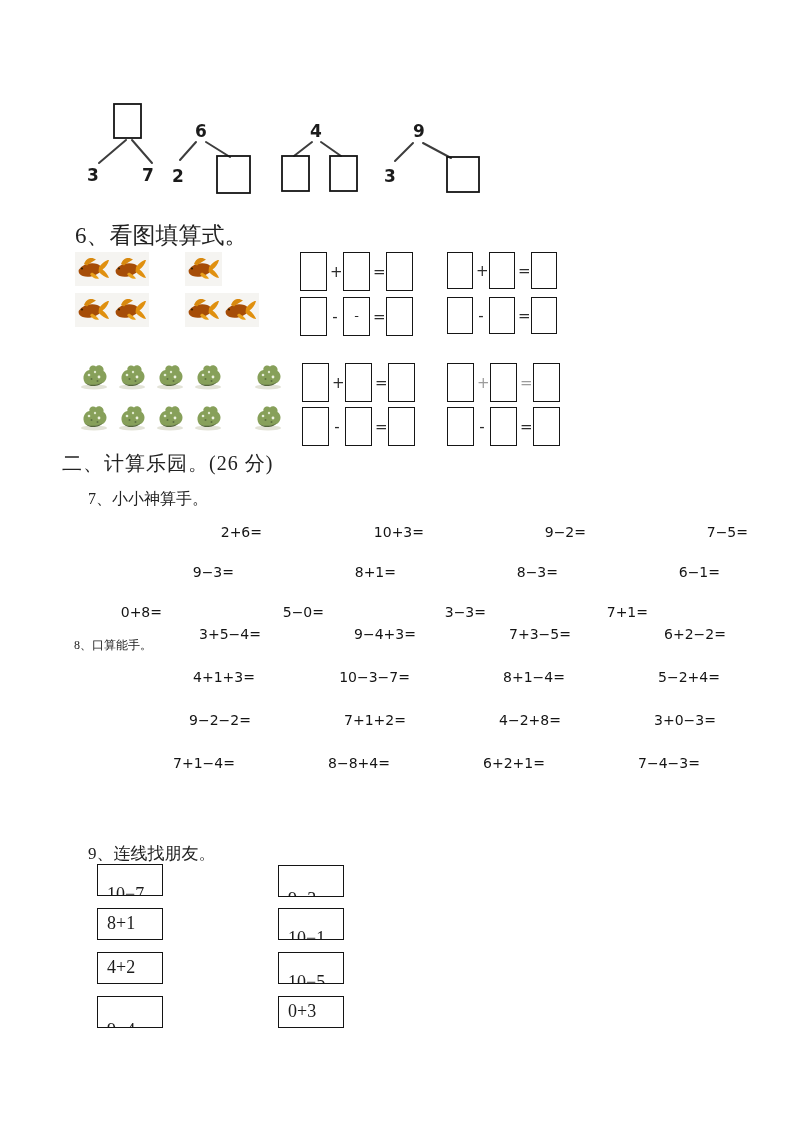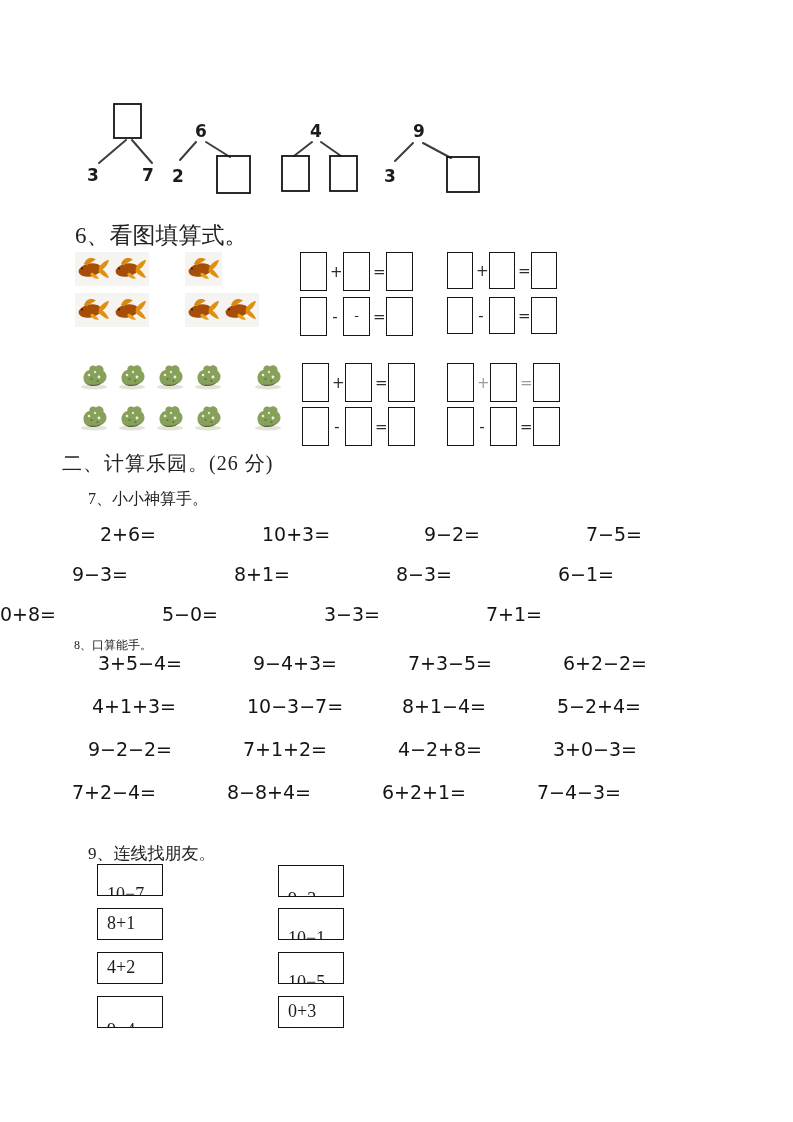--- a/index.html
+++ b/index.html
@@ -29,21 +29,21 @@
   .eq.small .ebox { width:26px; height:37px; }
   .eq .op { font-family:"DejaVu Sans", sans-serif; font-size:15px; color:#2c2c2c; width:10px; text-align:center; }
   .eq.faint .op { color:#9c9c9c; }
   .midmark { position:absolute; left:50%; top:50%; transform:translate(-50%,-58%); font-family:"DejaVu Sans", sans-serif; font-size:13px; color:#2c2c2c; }
 
   
   .math-grid { position:absolute; left:0; width:793px; }
   .mrow { white-space:nowrap; }
   .s7 .mrow { height:40px; }
   .s8 .mrow { height:43px; }
-  .mcell { display:inline-block; font-family:"DejaVu Sans", sans-serif; font-size:19px; color:#141414; }
+  .mcell { display:inline-block; font-family:"DejaVu Sans", sans-serif; font-size:14px; color:#141414;text-align:right; }
   .s7 .mcell { width:162px; }
   .s8 .mcell { width:155px; }
   .s7 .r1 { padding-left:100px; } .s7 .r2 { padding-left:72px; } .s7 .r3 { }
   .s8 .r1 { padding-left:98px; } .s8 .r2 { padding-left:92px; }
   .s8 .r3 { padding-left:88px; } .s8 .r4 { padding-left:72px; }
 
   
   .mbox { position:absolute; width:66px; height:32px; border:1.6px solid #141414; background:#fff; overflow:hidden; }
   .mlabel { position:absolute; left:9px; font-family:"Liberation Serif", serif; font-size:18px; color:#1b1b1b; line-height:21px; white-space:nowrap; }
   .clip-none { top:50%; transform:translateY(-52%); }
@@ -331,32 +331,32 @@
     </div>
     <div class="mrow r2">
       <span class="mcell">9−3=</span><span class="mcell">8+1=</span><span class="mcell">8−3=</span><span class="mcell">6−1=</span>
     </div>
     <div class="mrow r3">
       <span class="mcell">0+8=</span><span class="mcell">5−0=</span><span class="mcell">3−3=</span><span class="mcell">7+1=</span>
     </div>
   </div>
 
   <div class="cn-title t-s8">8、口算能手。</div>
-  <div class="math-grid s8" style="top:652px;">
+  <div class="math-grid s8" style="top:625px;padding-left:8px;">
     <div class="mrow r1">
       <span class="mcell">3+5−4=</span><span class="mcell">9−4+3=</span><span class="mcell">7+3−5=</span><span class="mcell">6+2−2=</span>
     </div>
     <div class="mrow r2">
       <span class="mcell">4+1+3=</span><span class="mcell">10−3−7=</span><span class="mcell">8+1−4=</span><span class="mcell">5−2+4=</span>
     </div>
     <div class="mrow r3">
       <span class="mcell">9−2−2=</span><span class="mcell">7+1+2=</span><span class="mcell">4−2+8=</span><span class="mcell">3+0−3=</span>
     </div>
     <div class="mrow r4">
-      <span class="mcell">7+2−4=</span><span class="mcell">8−8+4=</span><span class="mcell">6+2+1=</span><span class="mcell">7−4−3=</span>
+      <span class="mcell">7+1−4=</span><span class="mcell">8−8+4=</span><span class="mcell">6+2+1=</span><span class="mcell">7−4−3=</span>
     </div>
   </div>
 
   <div class="cn-title t-s9">9、连线找朋友。</div>
 
   <div class="mbox" style="left:97px; top:864px;text-decoration:underline;">
       <span class="mlabel clip-half">10−7</span>
     </div>
   <div class="mbox" style="left:97px; top:908px;">
       <span class="mlabel clip-none">8+1</span>

